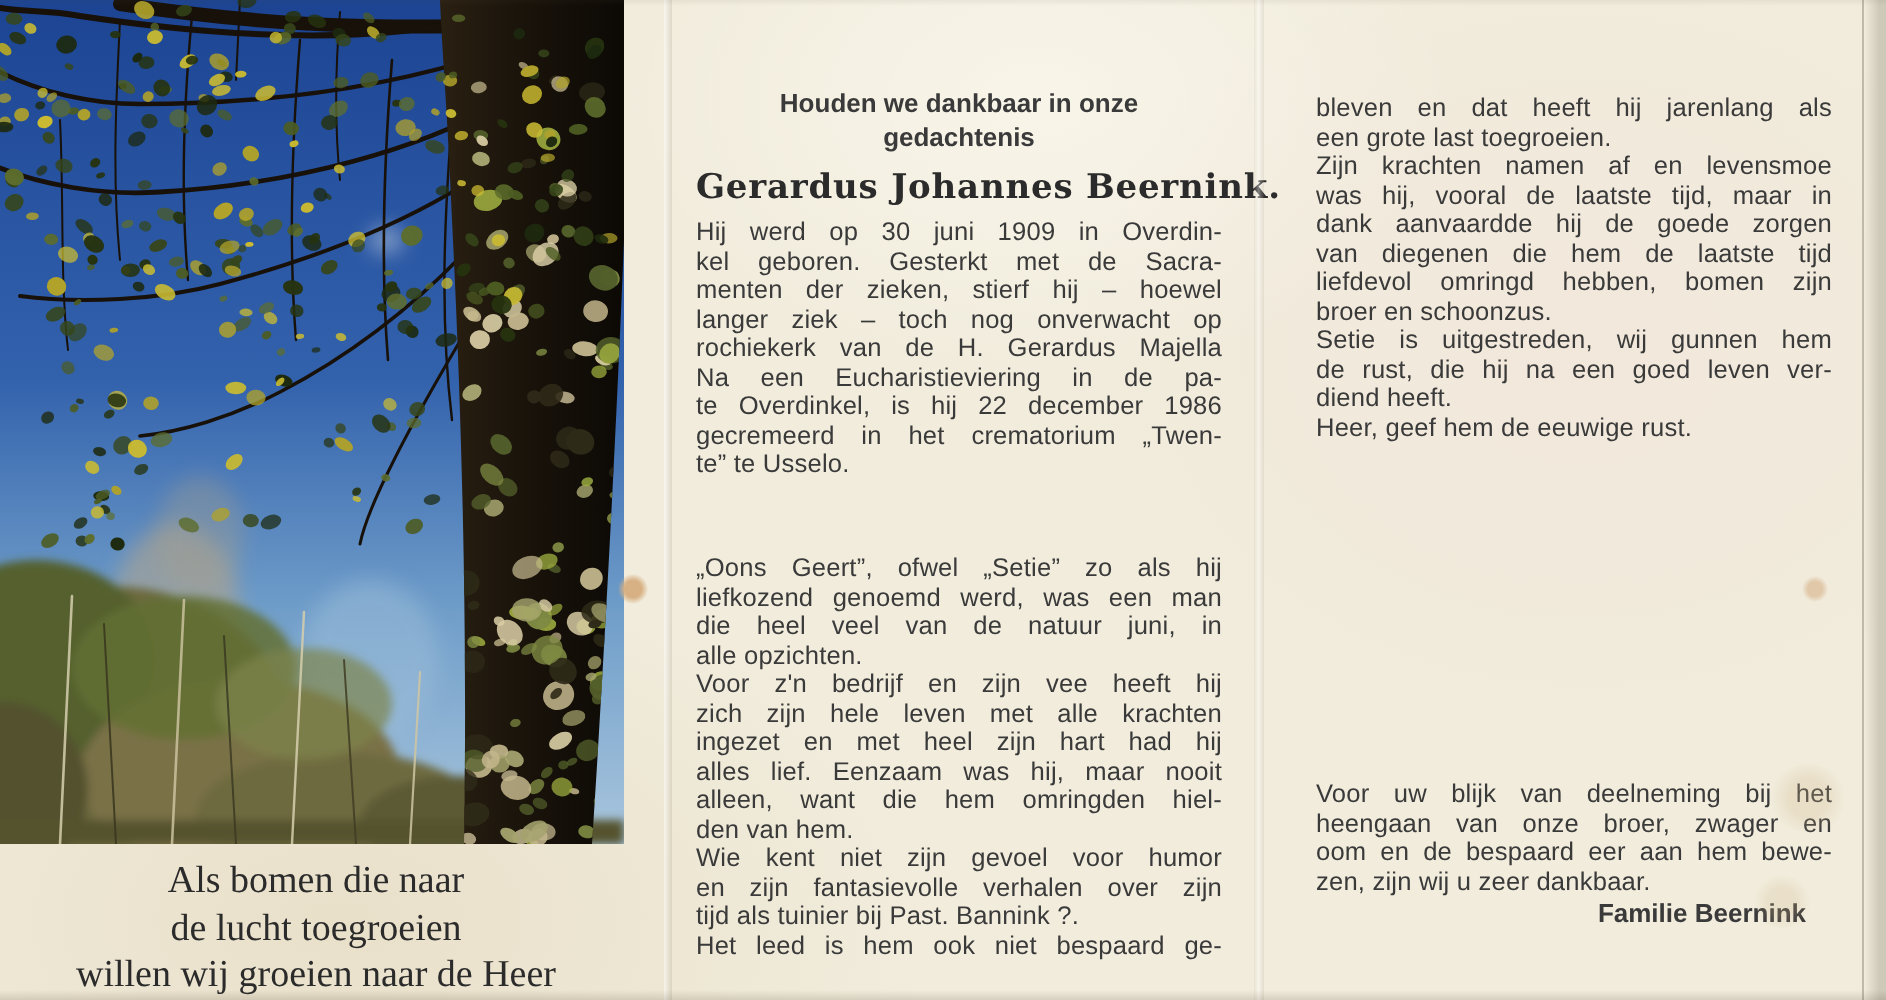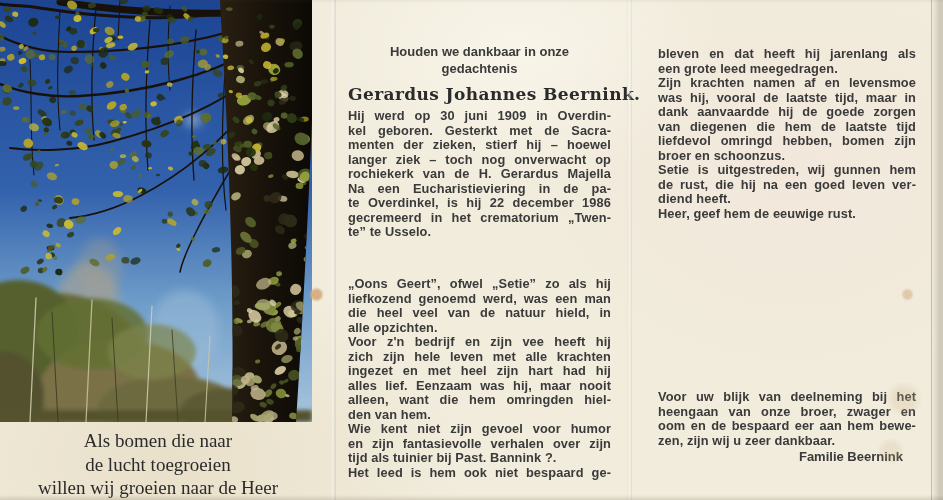--- a/index.html
+++ b/index.html
@@ -15,21 +15,21 @@
   .photo{position:absolute;left:0;top:0;width:312px;height:422px;display:block;}
   .caption{position:absolute;left:6px;top:429px;width:304px;color:var(--ink-dark,#2b2b2b);}
   .caption .line{
     font-family:"Liberation Serif", serif;font-size:19px;line-height:23.5px;
     text-align:center;text-align-last:center;white-space:nowrap;
   }
   .col{position:absolute;color:var(--ink,#3a3a3a);}
   .mid{left:348px;width:263px;}
   .rgt{left:658px;width:258px;}
   .body .line{
-    font-weight:700;font-size:12.8px;line-height:14.5px;letter-spacing:.1px;
+    font-weight:400;font-size:12.8px;line-height:14.5px;letter-spacing:.1px;
     text-align:justify;text-align-last:justify;overflow:hidden;
   }
   .body .line.end{text-align-last:left;}
   .center .line{text-align:left;text-align-last:center;font-weight:700;font-size:13px;line-height:16.5px;}
   .name{
     position:absolute;left:348px;top:84px;width:263px;text-align:center;
     font-family:"DejaVu Serif", serif;font-weight:700;font-size:17px;
     letter-spacing:.4px;color:var(--ink-dark,#2b2b2b);white-space:nowrap;
   }
   .sig{
@@ -554,37 +554,37 @@
       <div class="line">rochiekerk van de H. Gerardus Majella</div>
       <div class="line">Na een Eucharistieviering in de pa-</div>
       <div class="line">te Overdinkel, is hij 22 december 1986</div>
       <div class="line">gecremeerd in het crematorium „Twen-</div>
       <div class="line end">te” te Usselo.</div>
     </div>
 
   <div class="col mid body" style="top:277px;">
       <div class="line">„Oons Geert”, ofwel „Setie” zo als hij</div>
       <div class="line">liefkozend genoemd werd, was een man</div>
-      <div class="line">die heel veel van de natuur hield, in</div>
+      <div class="line">die heel veel van de natuur juni, in</div>
       <div class="line end">alle opzichten.</div>
       <div class="line">Voor z'n bedrijf en zijn vee heeft hij</div>
       <div class="line">zich zijn hele leven met alle krachten</div>
       <div class="line">ingezet en met heel zijn hart had hij</div>
       <div class="line">alles lief. Eenzaam was hij, maar nooit</div>
       <div class="line">alleen, want die hem omringden hiel-</div>
       <div class="line end">den van hem.</div>
       <div class="line">Wie kent niet zijn gevoel voor humor</div>
       <div class="line">en zijn fantasievolle verhalen over zijn</div>
       <div class="line end">tijd als tuinier bij Past. Bannink ?.</div>
       <div class="line">Het leed is hem ook niet bespaard ge-</div>
     </div>
 
   <div class="col rgt body" style="top:47px;">
       <div class="line">bleven en dat heeft hij jarenlang als</div>
-      <div class="line end">een grote leed meegedragen.</div>
+      <div class="line end">een grote last toegroeien.</div>
       <div class="line">Zijn krachten namen af en levensmoe</div>
       <div class="line">was hij, vooral de laatste tijd, maar in</div>
       <div class="line">dank aanvaardde hij de goede zorgen</div>
       <div class="line">van diegenen die hem de laatste tijd</div>
       <div class="line">liefdevol omringd hebben, bomen zijn</div>
       <div class="line end">broer en schoonzus.</div>
       <div class="line">Setie is uitgestreden, wij gunnen hem</div>
       <div class="line">de rust, die hij na een goed leven ver-</div>
       <div class="line end">diend heeft.</div>
       <div class="line end">Heer, geef hem de eeuwige rust.</div>

